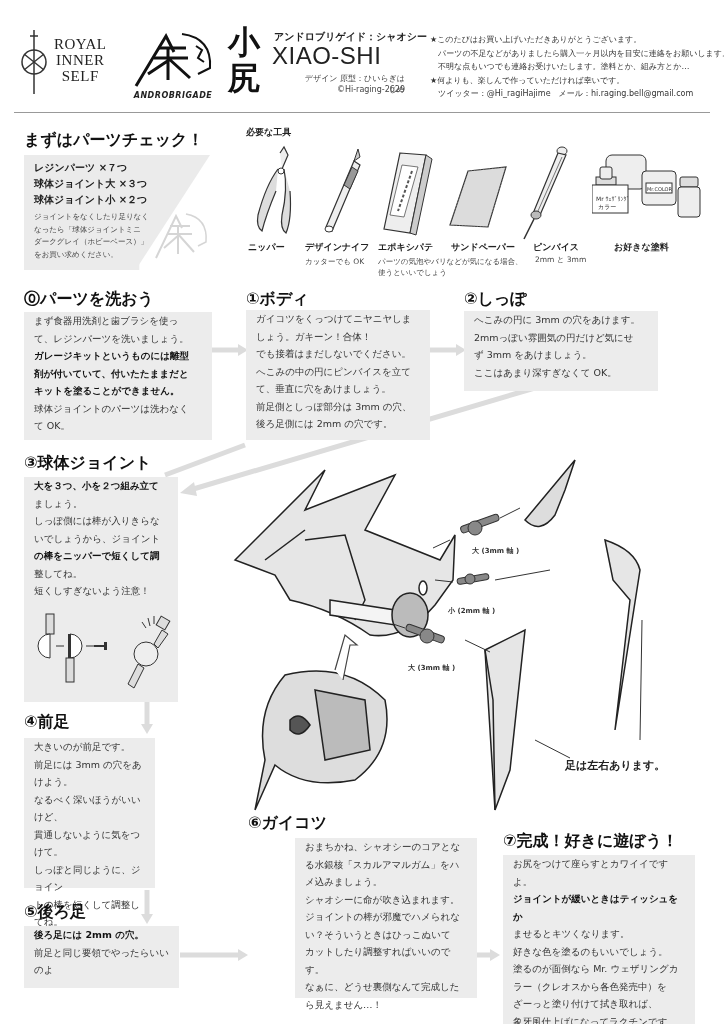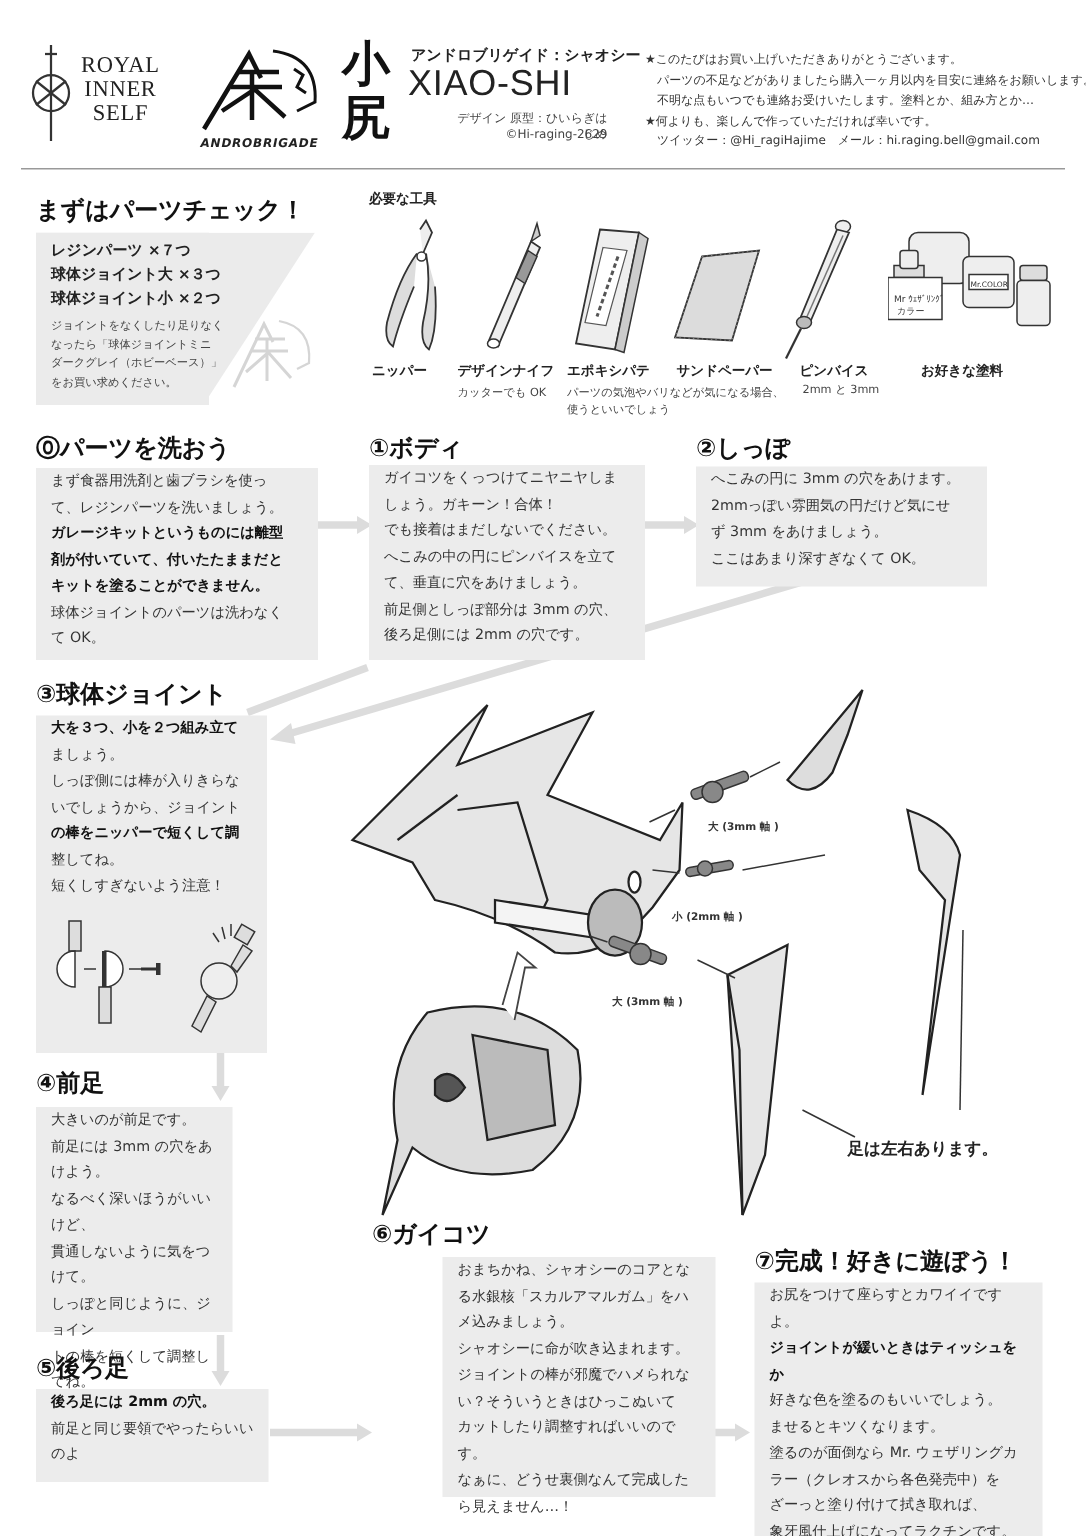--- a/index.html
+++ b/index.html
@@ -267,22 +267,22 @@
   <div>い？そういうときはひっこぬいて</div>
   <div>カットしたり調整すればいいのです。</div>
   <div>なぁに、どうせ裏側なんて完成した</div>
   <div>ら見えません…！</div>
 </div>
 
 <div class="abs step-title" style="left:503px;top:831px;">⑦完成！好きに遊ぼう！</div>
 <div class="abs step-box" style="left:503px;top:855px;width:192px;height:177px;">
   <div>お尻をつけて座らすとカワイイですよ。</div>
   <div style="font-weight:bold;color:#111;">ジョイントが緩いときはティッシュをか</div>
+  <div>ませるとキツくなります。</div>
   <div>好きな色を塗るのもいいでしょう。</div>
-  <div>ませるとキツくなります。</div>
   <div>塗るのが面倒なら Mr. ウェザリングカ</div>
   <div>ラー（クレオスから各色発売中）を</div>
   <div>ざーっと塗り付けて拭き取れば、</div>
   <div>象牙風仕上げになってラクチンです。</div>
 </div>
 
 <svg class="abs" style="left:195px;top:440px;width:500px;height:400px;" viewBox="0 0 500 400">
 
   <g stroke="#222" stroke-width="1.5">
     <path d="M40 120 L130 30 L110 70 L200 35 L170 90 L245 120 L260 95 L258 140 L240 165 Q210 200 175 195 Q140 170 95 160 L80 135 Z" fill="#e6e6e6"></path>

